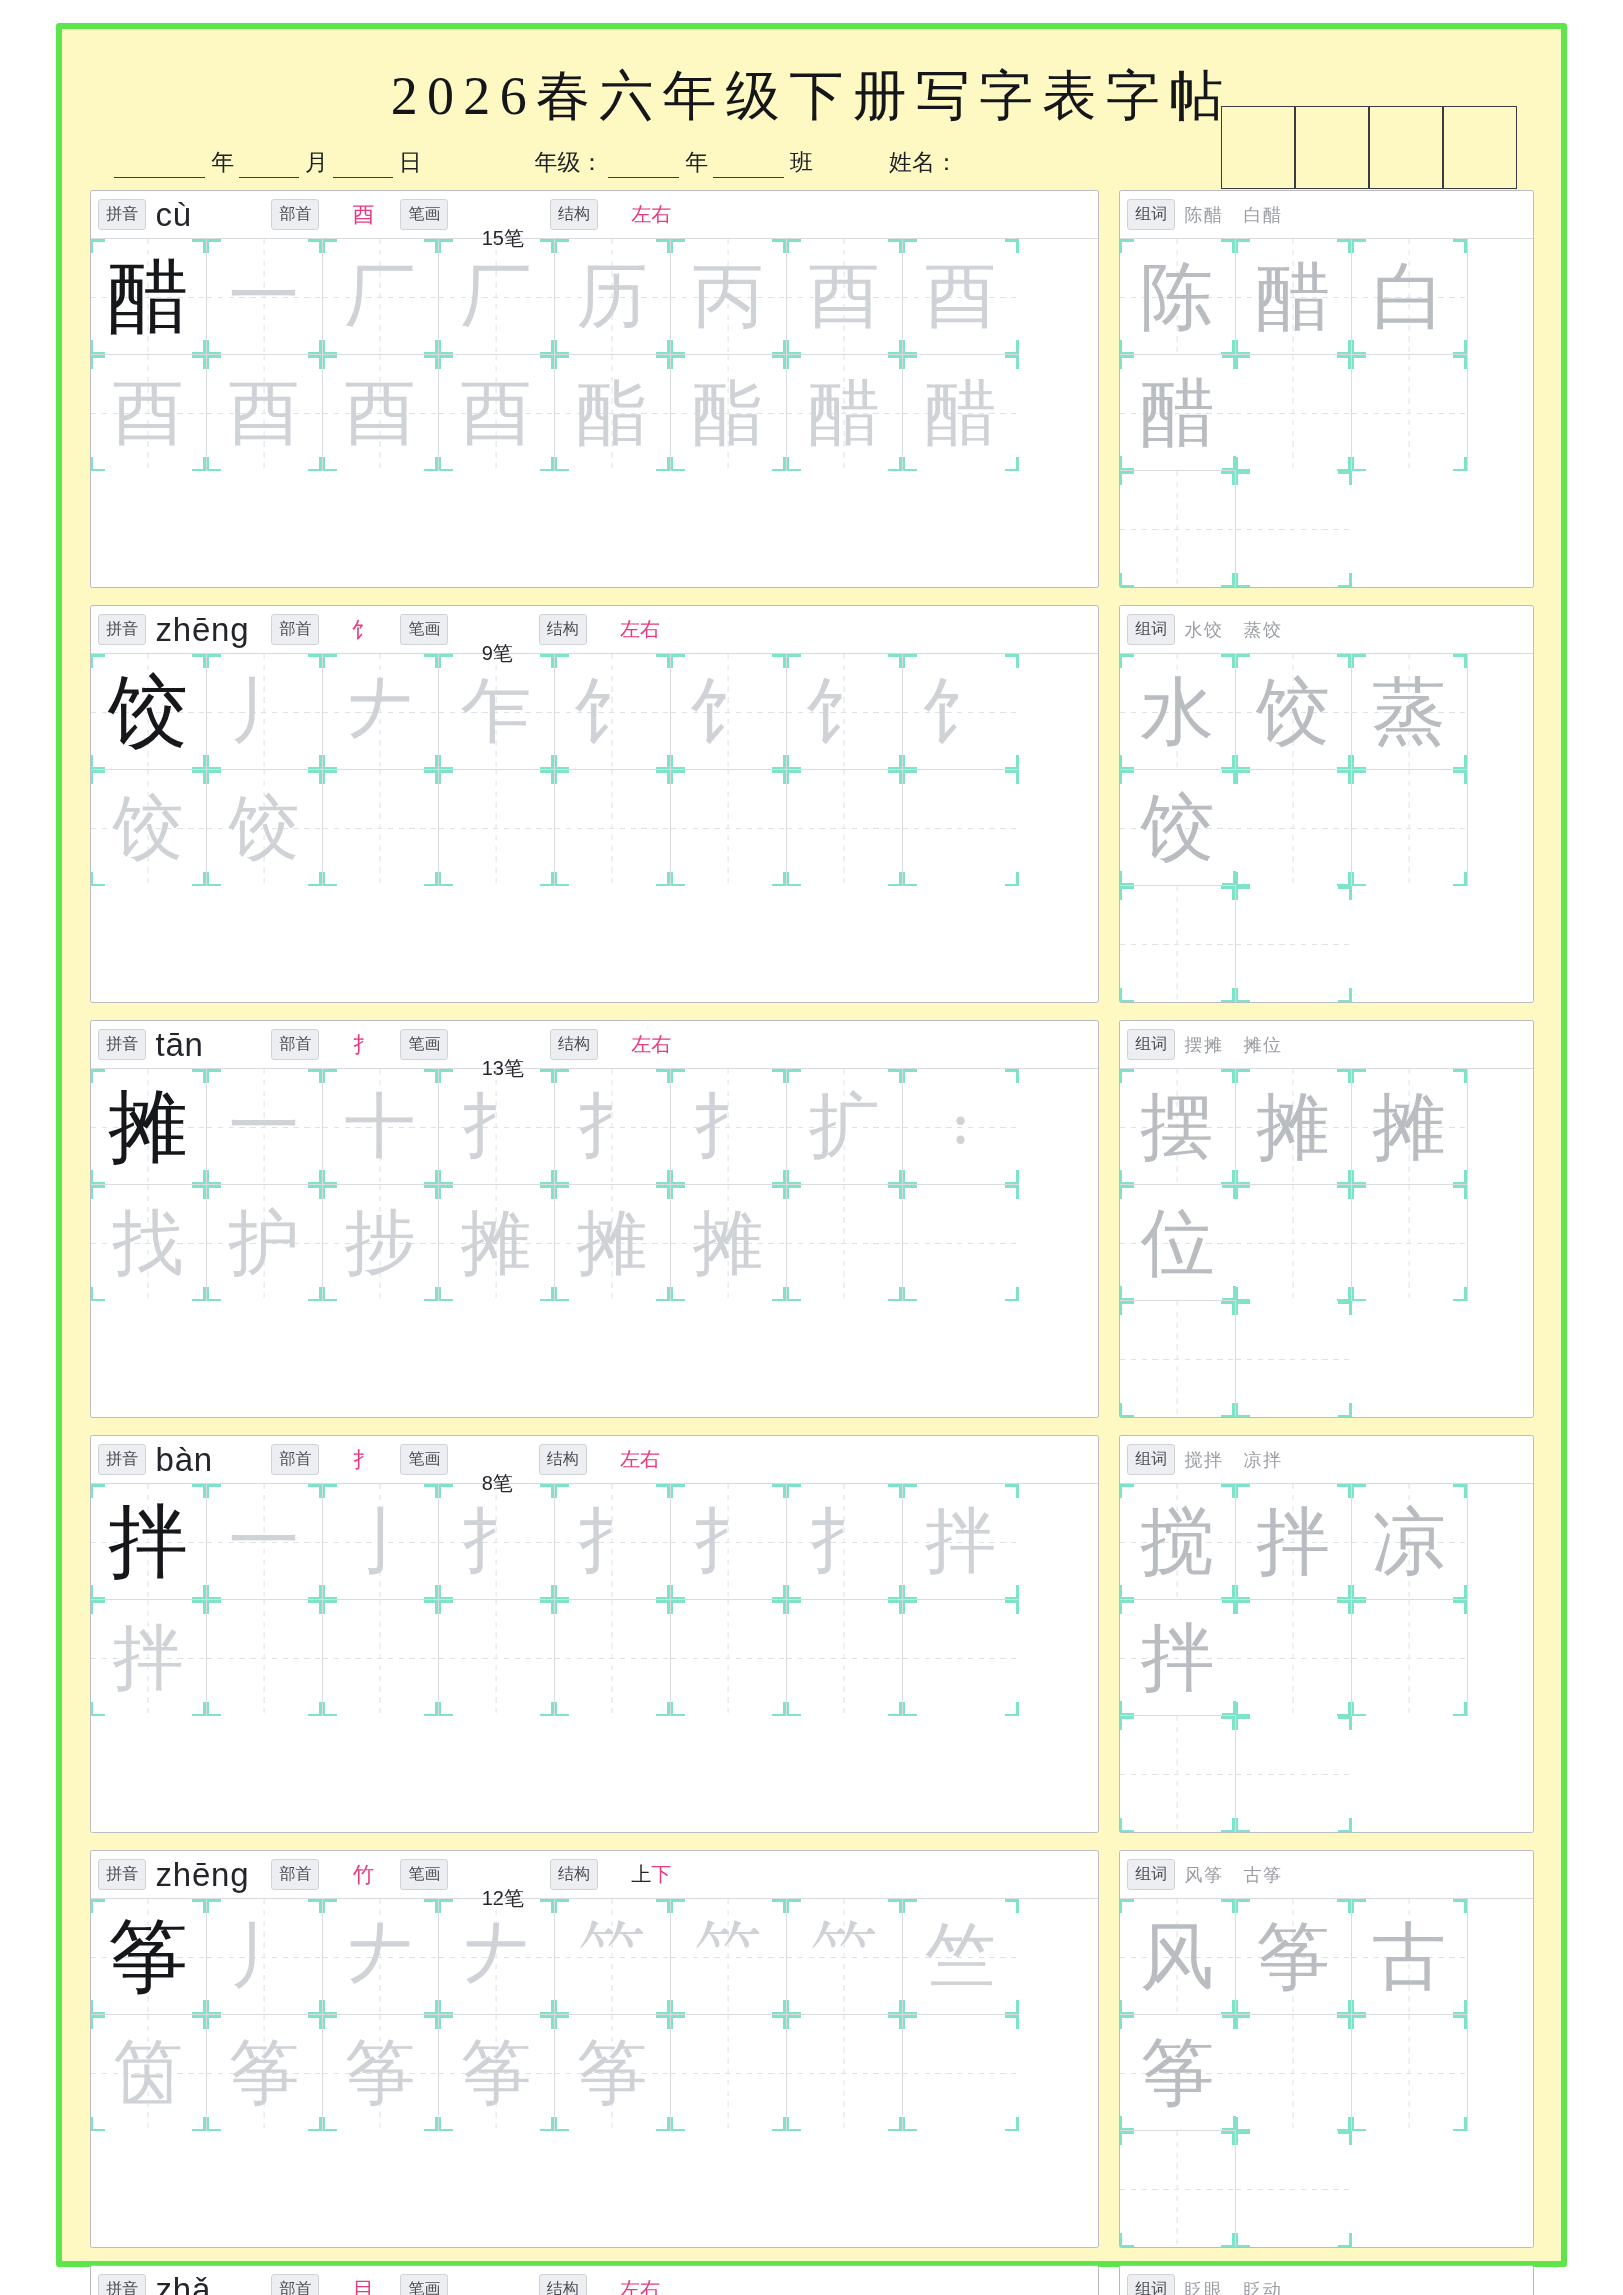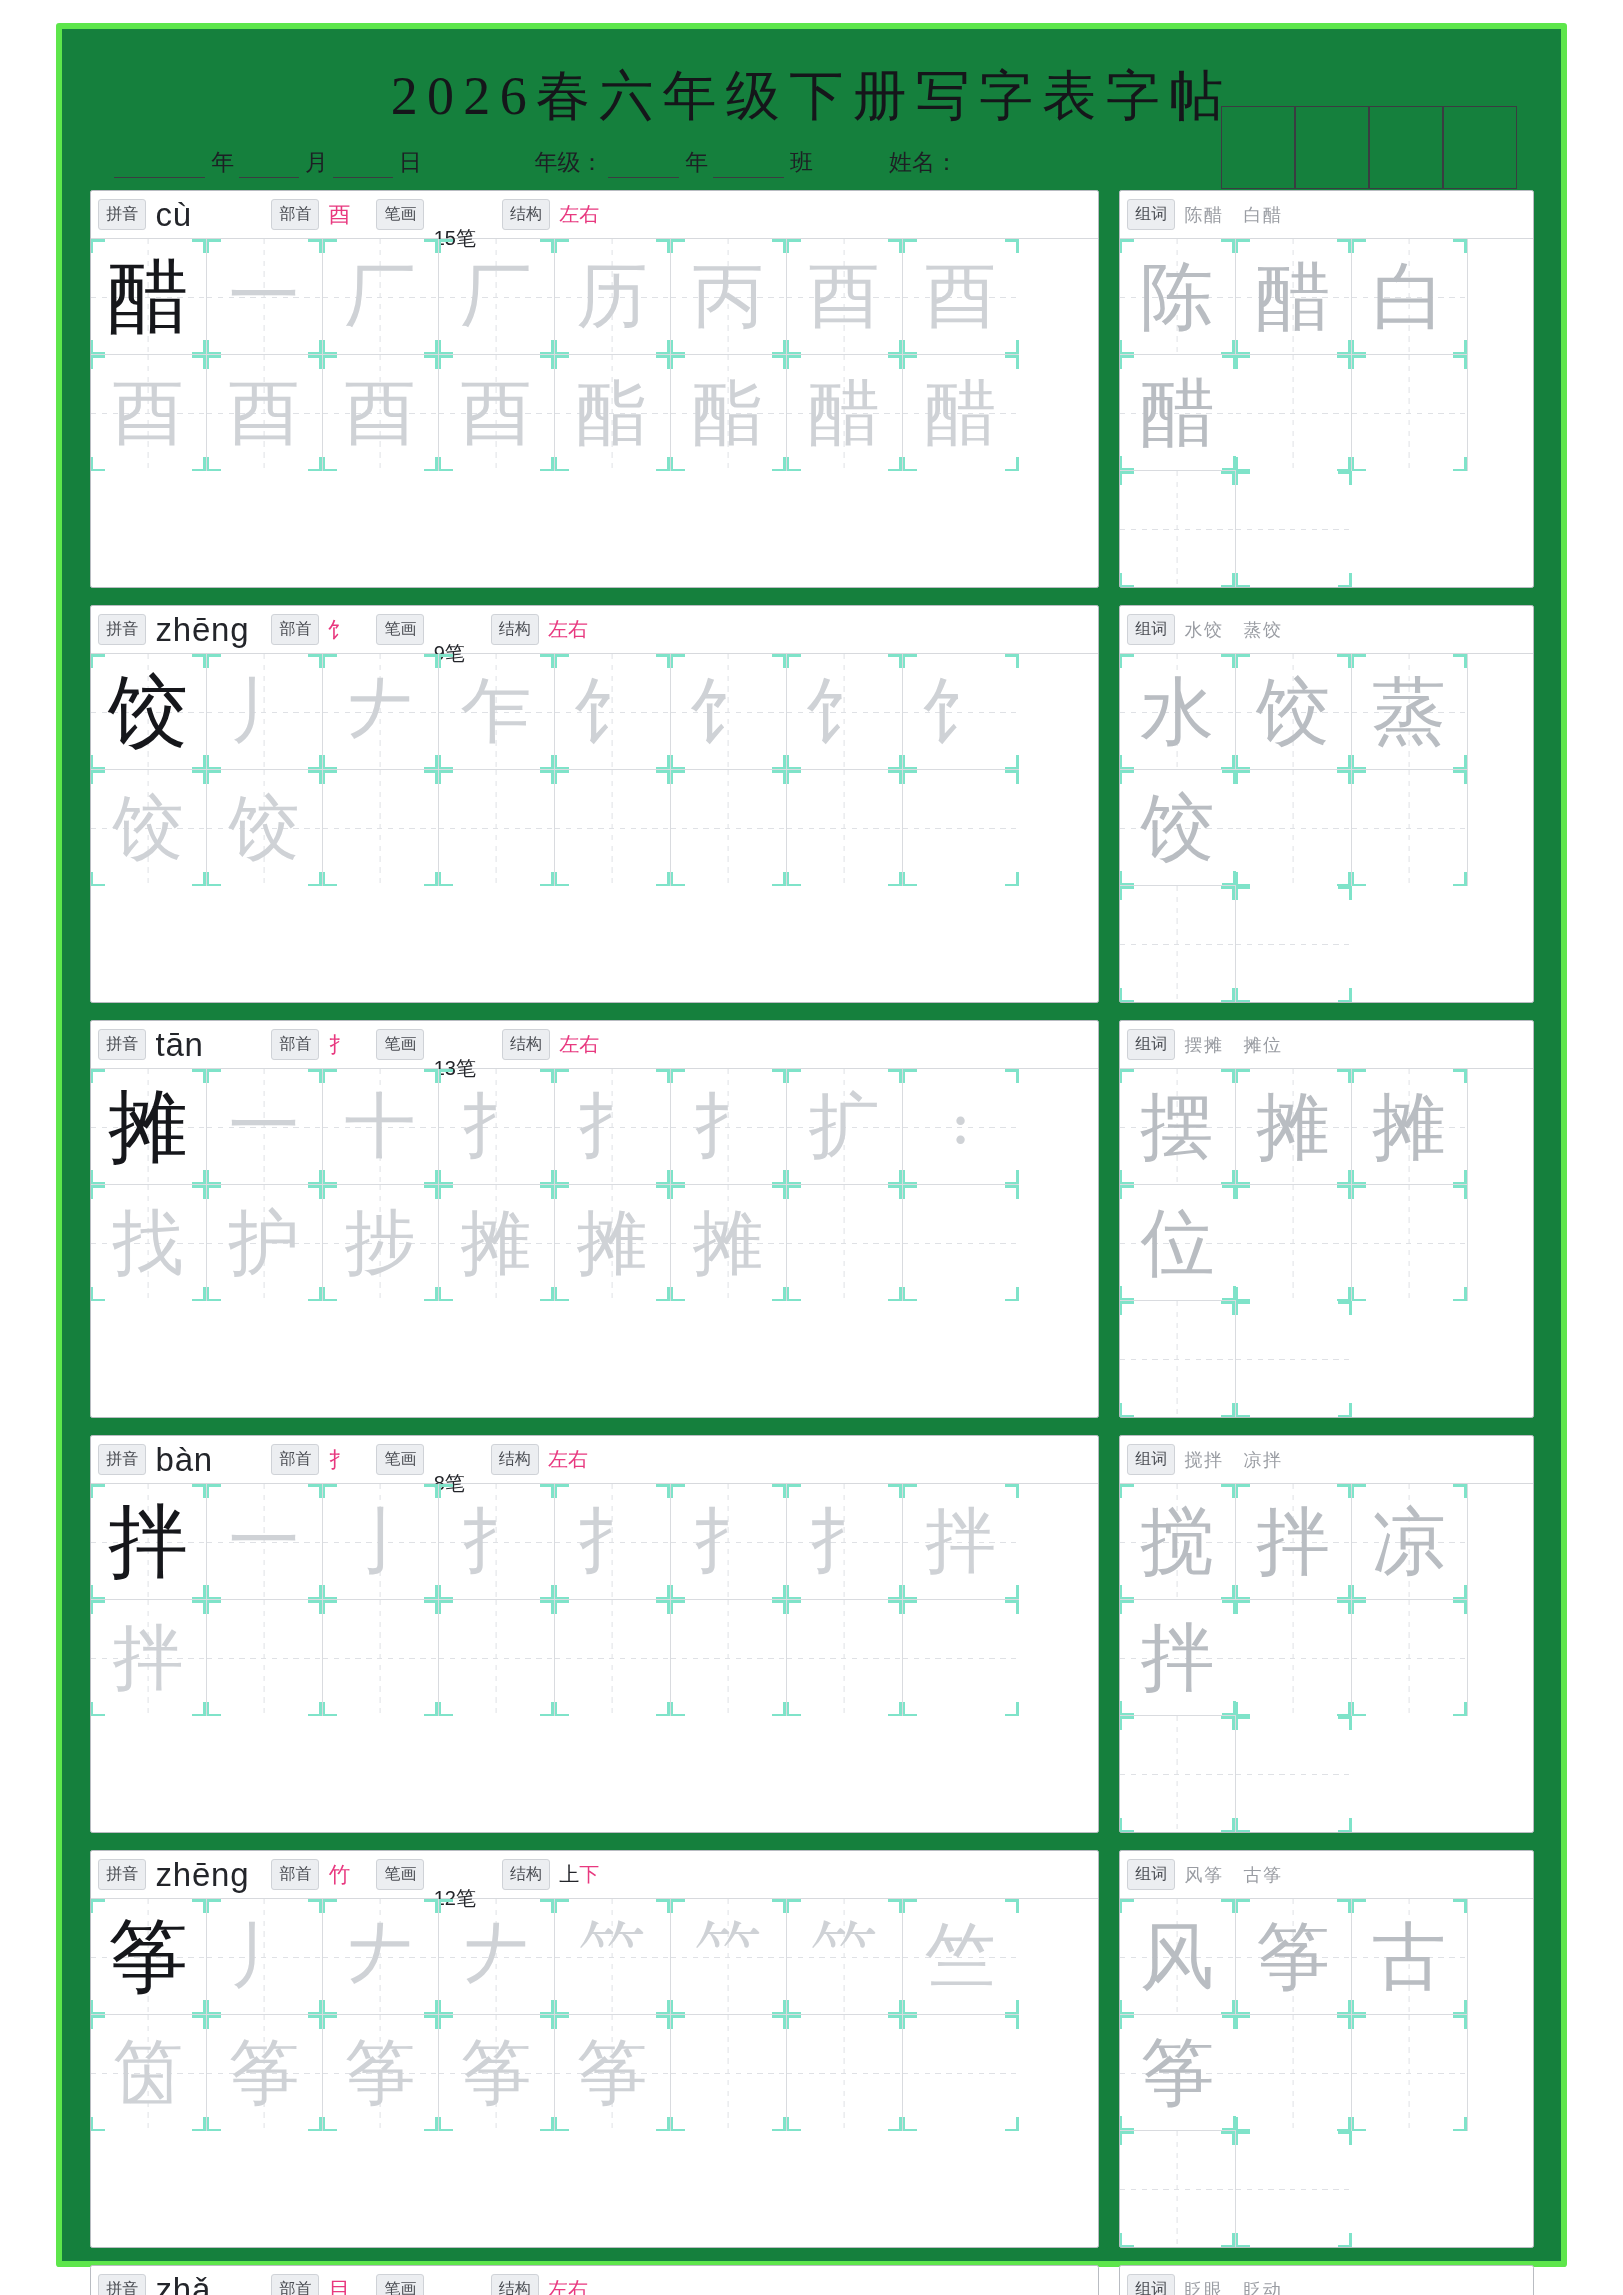--- a/index.html
+++ b/index.html
@@ -13,21 +13,21 @@
   .page {
     position:relative;
     width:1623px; height:2295px;
     padding:21.6px;
   }
   .frame {
     position:absolute;
     left:56px; top:23px; right:56px; bottom:28px;
     border:6.2px solid #5de64b;
     border-radius:3.1px;
-    background:#15803d;
+    background:#fef9c3;
   }
   .inner {
     position:absolute;
     left:0; top:0; right:0; bottom:0;
     padding:14px 26px 7.7px 26px;
   }
 
   
   .title {
     text-align:center;
@@ -106,21 +106,21 @@
     margin-right:9.3px;
     white-space:nowrap;
   }
   .pinyin {
     font-family:"Liberation Sans", sans-serif;
     font-size:33px;
     color:#23252a;
     letter-spacing:0.8px;
     min-width:116px;
   }
-  .hdr .cell-g { display:flex; align-items:center; margin-right:26px; }
+  .hdr .cell-g { display:flex; align-items:center; margin-right:26px;gap:24px; }
   .radical {
     font-family:"Liberation Serif", serif;
     font-size:21.6px;
     color:#e8387f;
   }
   .strokes {
     font-family:Liberation Sans, sans-serif;
     font-size:20px;
     color:#23252a;
     margin-top:48px;

